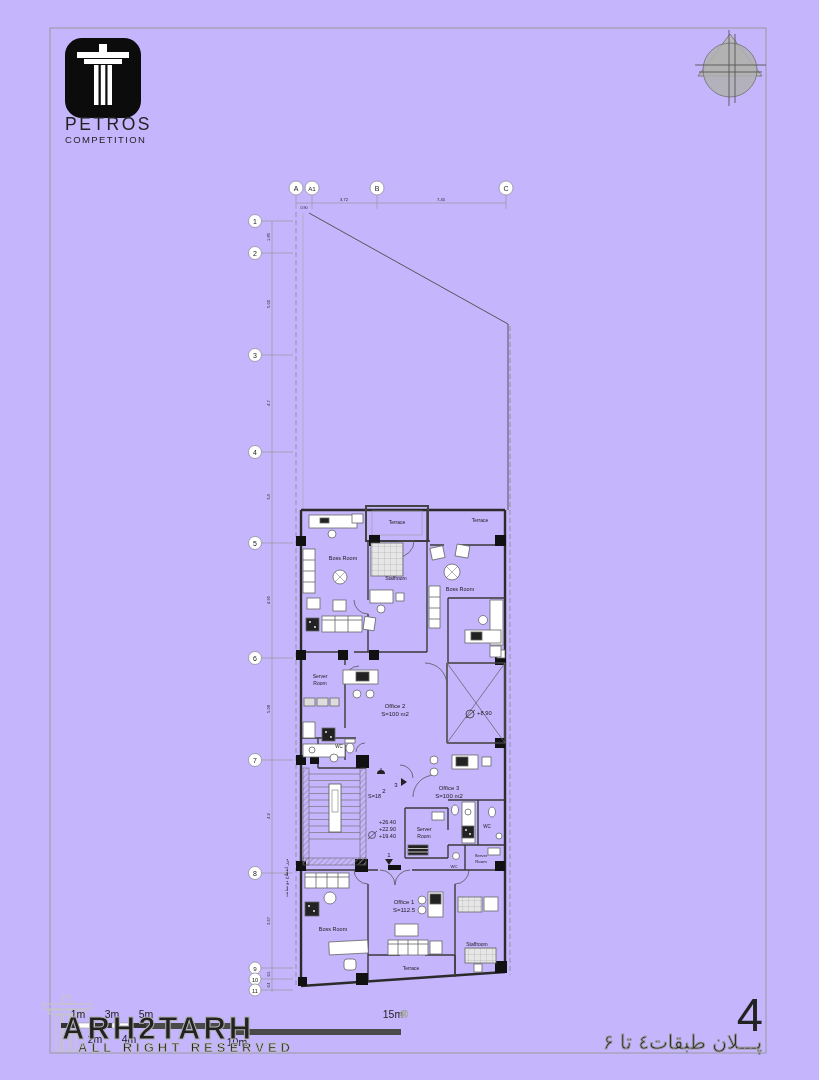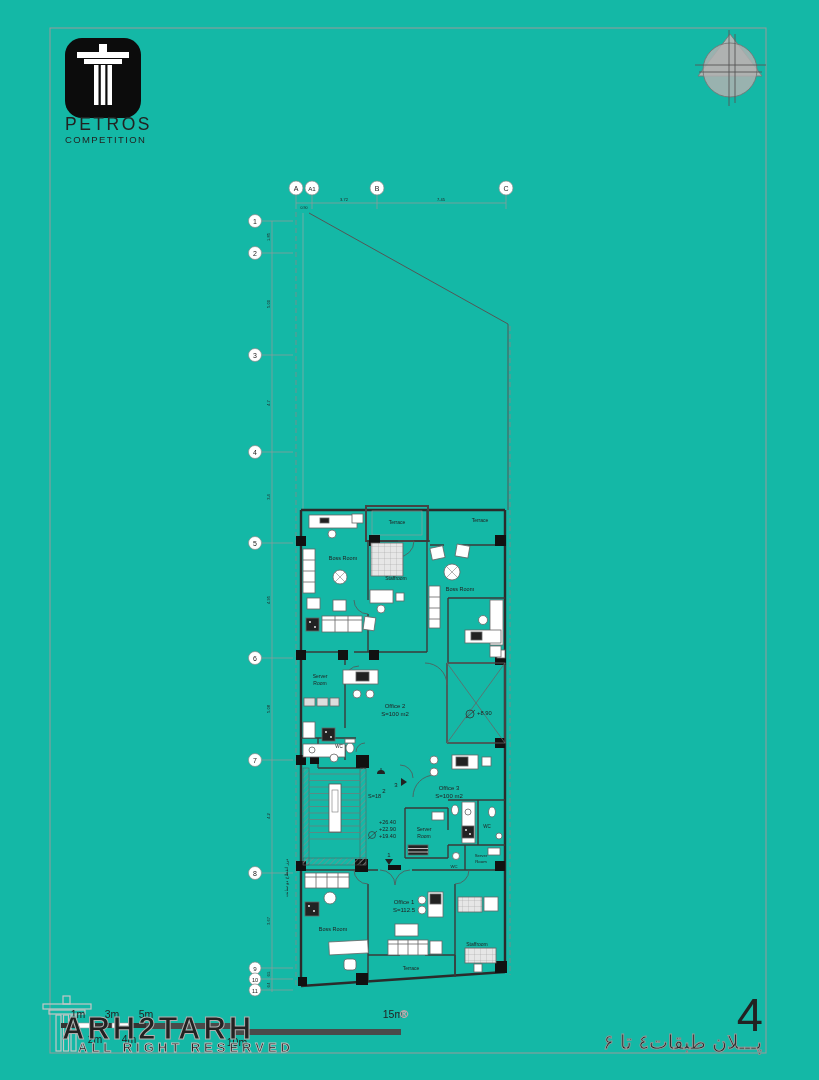--- a/index.html
+++ b/index.html
@@ -1,16 +1,16 @@
 <!DOCTYPE html>
 <html><head>
 <meta charset="utf-8">
 <style>
   html,body{margin:0;padding:0;background:#fff;}
-  .page{position:relative;width:819px;height:1080px;background:#14b8a6;overflow:hidden;
+  .page{position:relative;width:819px;height:1080px;background:#c4b5fd;overflow:hidden;
         font-family:"Liberation Sans", sans-serif;}
   .page svg{position:absolute;left:0;top:0;}
   text{font-family:"Liberation Sans", sans-serif;fill:#222;}
   .fa{font-family:"DejaVu Sans", sans-serif;}
 </style>
 </head>
 <body>
 
 <div class="page">
 <svg width="819" height="1080" viewBox="0 0 819 1080">

